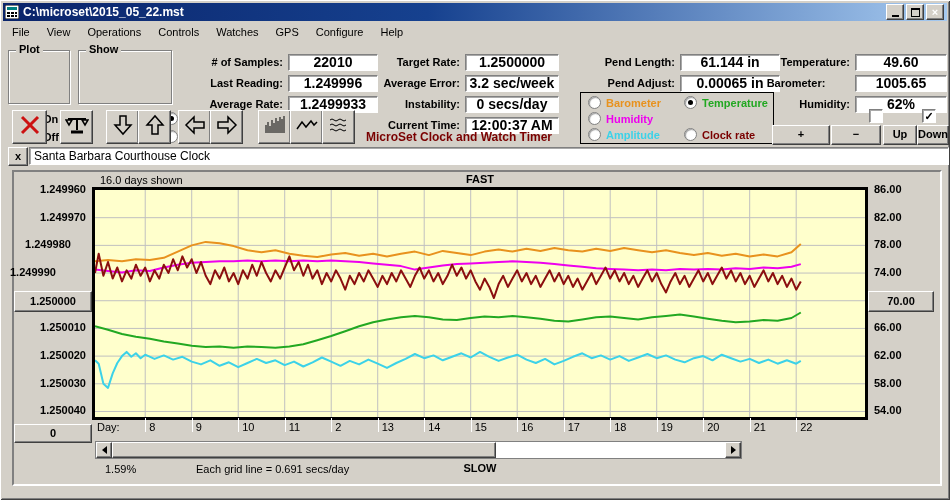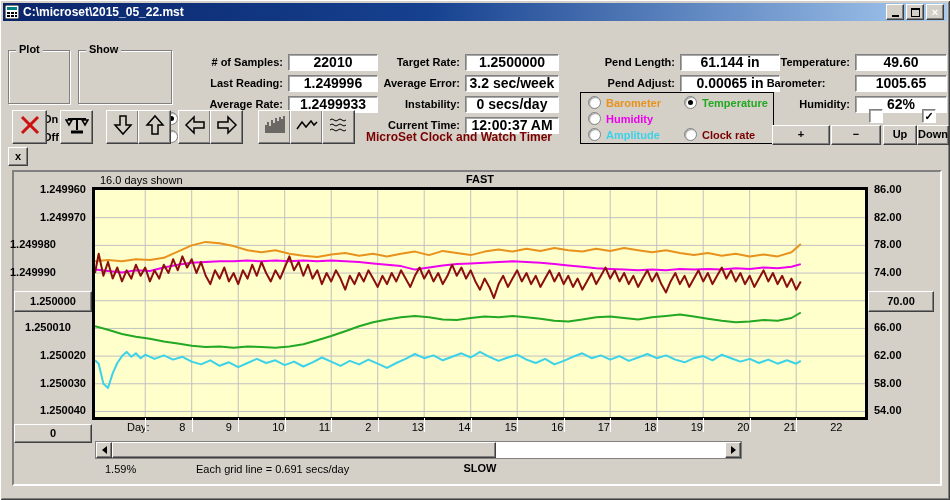--- a/index.html
+++ b/index.html
@@ -31,21 +31,21 @@
       background:linear-gradient(90deg,#0A246A 0%,#16418F 45%,#A6CAF0 100%);
       display:flex;align-items:center;color:#fff;}
   .title-text{font-weight:bold;font-size:12px;margin-left:4px;flex:1;white-space:nowrap;}
   .tb-btn{width:16px;height:14px;background:#D4D0C8;border:1px solid;border-color:#fff #404040 #404040 #fff;
       box-shadow:inset -1px -1px 0 #808080;margin-right:2px;display:flex;align-items:center;justify-content:center;}
   .menu-item{display:inline-block;padding:3px 9px 3px 8px;font-size:11px;color:#000;}
   .toolbtn{position:absolute;width:31px;height:32px;background:#D4D0C8;border:1px solid;
       border-color:#fff #404040 #404040 #fff;box-shadow:inset -1px -1px 0 #808080;
       display:flex;align-items:center;justify-content:center;}
   .tick{position:absolute;font-weight:bold;font-size:11px;color:#000;white-space:nowrap;text-align:right;}
-  .day-num{position:absolute;font-size:11px;color:#000;white-space:nowrap;margin-left:30px;}
+  .day-num{position:absolute;font-size:11px;color:#000;white-space:nowrap;}
   .stub{position:absolute;width:1px;height:14px;background:#fff;}
   #chart-panel{position:absolute;left:12px;top:170px;width:926px;height:312px;background:#D4D0C8;
       border:2px solid;border-color:#808080 #fff #fff #808080;}
   #plot-frame{position:absolute;left:92px;top:187px;width:770px;height:227px;border:3px solid #000;background:#FFFFCC;}
   #plot-svg{position:absolute;left:0;top:0;width:770px;height:227px;display:block;}
   .sb-arrow{position:relative;width:14px;height:14px;background:#D4D0C8;border:1px solid;
       border-color:#fff #404040 #404040 #fff;box-shadow:inset -1px -1px 0 #808080;
       display:flex;align-items:center;justify-content:center;flex:0 0 auto;}
   .tri-l{width:0;height:0;border-top:4px solid transparent;border-bottom:4px solid transparent;border-right:5px solid #000;}
   .tri-r{width:0;height:0;border-top:4px solid transparent;border-bottom:4px solid transparent;border-left:5px solid #000;}
@@ -78,20 +78,21 @@
         <span style="width:7px;height:2px;background:#000;margin-top:7px;"></span>
       </span>
     <span class="tb-btn">
         <span style="width:7px;height:6px;border:1px solid #000;border-top:2px solid #000;"></span>
       </span>
     <span class="tb-btn" style="margin-right:3px;">
         <span style="font-size:11px;font-weight:bold;line-height:12px;">×</span>
       </span>
   </div>
 
+  <div class="abs" id="menu" style="left:4px;top:22px;width:942px;height:18px;"><span class="menu-item">File</span><span class="menu-item">View</span><span class="menu-item">Operations</span><span class="menu-item">Controls</span><span class="menu-item">Watches</span><span class="menu-item">GPS</span><span class="menu-item">Configure</span><span class="menu-item">Help</span></div>
 
   <div class="groupbox" style="left:78px;top:50px;width:92px;height:52px;">
     <span class="legend">Show</span>
     <div id="show-group-options"></div>
   <div class="radio-row" style="left: 86px; top: 61px;">
         <span class="rad sel"></span>
         <span class="rad-lab" style="color: rgb(0, 0, 0);">Rates</span>
       </div>
       <div class="radio-row" style="left: 86px; top: 79px;">
         <span class="rad"></span>
@@ -216,20 +217,21 @@
               <path d="M3 12 q2 -2 4 0 t4 0 t4 0 t4 0"></path>
               <path d="M3 17 q2 -2 4 0 t4 0 t4 0 t4 0"></path>
             </g>
           </svg></span>
       </div>
     </div>
 
   <div class="lbl" style="left:366px;top:130px;font-size:12px;color:#7A0000;">MicroSet Clock and Watch Timer</div>
 
   <div class="btn" style="left:8px;top:147px;width:18px;height:17px;line-height:16px;"><span>x</span></div>
+  <div class="fld" style="left:29px;top:147px;width:914px;height:16px;line-height:16px;text-align:left;padding-left:4px;font-weight:normal;font-size:12px;">Santa Barbara Courthouse Clock</div>
 
   <div id="chart-panel"></div>
 
   <div class="txt" style="left:100px;top:174px;">16.0 days shown</div>
   <div class="lbl" style="left:95px;top:173px;width:770px;text-align:center;">FAST</div>
 
   <div id="plot-frame">
     <svg id="plot-svg" viewBox="0 0 770 227" preserveAspectRatio="none">
         <line x1="0" y1="27.682926829403225" x2="770" y2="27.682926829403225" stroke="#C0C0C0" stroke-width="1"></line>
         <line x1="0" y1="55.36585365880645" x2="770" y2="55.36585365880645" stroke="#C0C0C0" stroke-width="1"></line>
@@ -301,23 +303,23 @@
     <div class="radio-row" style="left: 684px; top: 96px;">
       <span class="rad sel"></span>
       <span class="rad-lab" style="color: rgb(34, 168, 34);">Temperature</span>
     </div>
     <div class="radio-row" style="left: 684px; top: 128px;">
       <span class="rad"></span>
       <span class="rad-lab" style="color: rgb(122, 0, 0);">Clock rate</span>
     </div>
     <div class="tick" style="left: 10px; width: 76px; text-align: right; top: 183px;">1.249960</div>
     <div class="tick" style="left: 10px; width: 76px; text-align: right; top: 210.683px;">1.249970</div>
-    <div class="tick" style="left: 10px; width: 76px; text-align: left; top: 238.366px;">1.249980</div>
+    <div class="tick" style="left: 10px; width: 76px; text-align: center; top: 238.366px;">1.249980</div>
     <div class="tick" style="left: 10px; width: 76px; text-align: left; top: 266.049px;">1.249990</div>
-    <div class="tick" style="left: 10px; width: 76px; text-align: center; top: 321.415px;">1.250010</div>
+    <div class="tick" style="left: 10px; width: 76px; text-align: right; top: 321.415px;">1.250010</div>
     <div class="tick" style="left: 10px; width: 76px; text-align: right; top: 349.098px;">1.250020</div>
     <div class="tick" style="left: 10px; width: 76px; text-align: right; top: 376.78px;">1.250030</div>
     <div class="tick" style="left: 10px; width: 76px; text-align: right; top: 404.463px;">1.250040</div>
     <div class="tick" style="left: 874px; top: 183px;">86.00</div>
     <div class="tick" style="left: 874px; top: 210.683px;">82.00</div>
     <div class="tick" style="left: 874px; top: 238.366px;">78.00</div>
     <div class="tick" style="left: 874px; top: 266.049px;">74.00</div>
     <div class="tick" style="left: 874px; top: 321.415px;">66.00</div>
     <div class="tick" style="left: 874px; top: 349.098px;">62.00</div>
     <div class="tick" style="left: 874px; top: 376.78px;">58.00</div>

